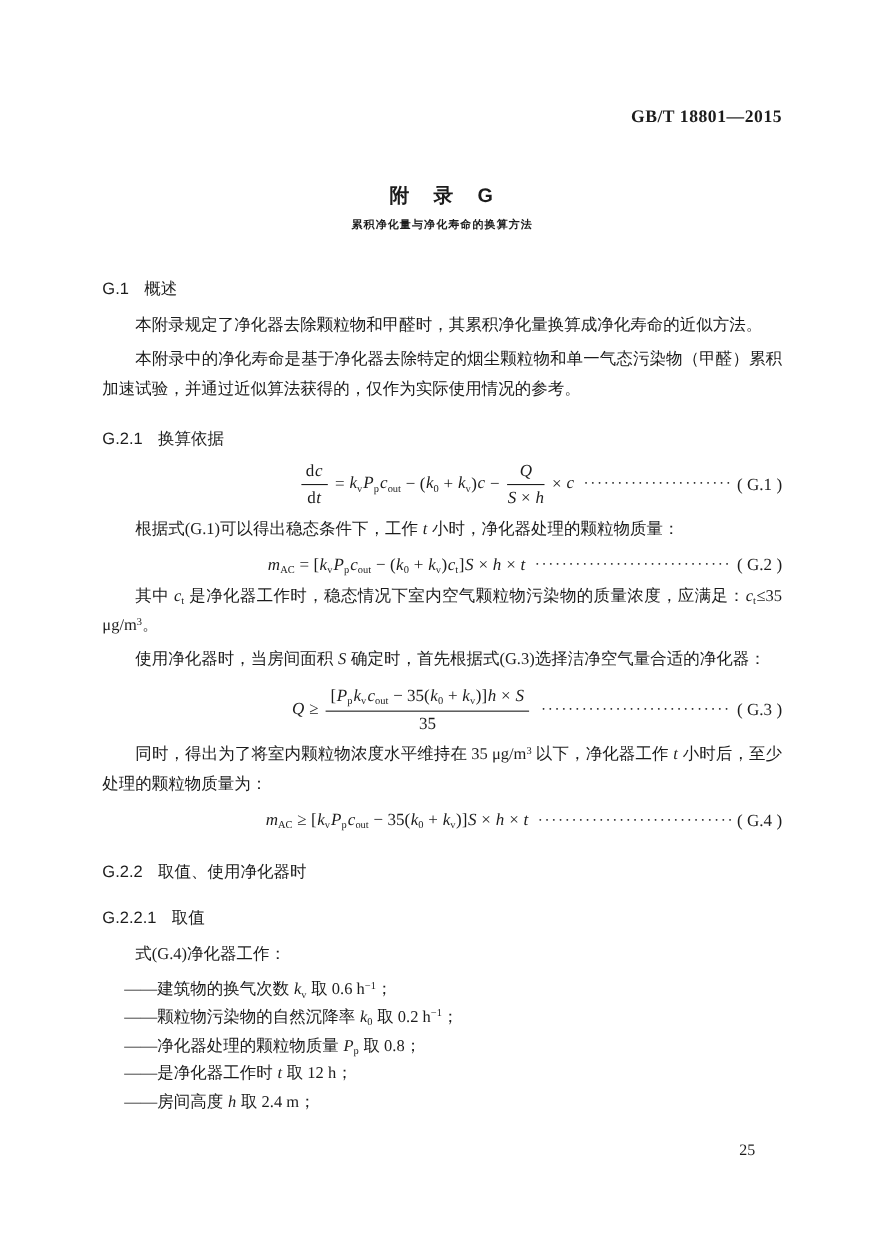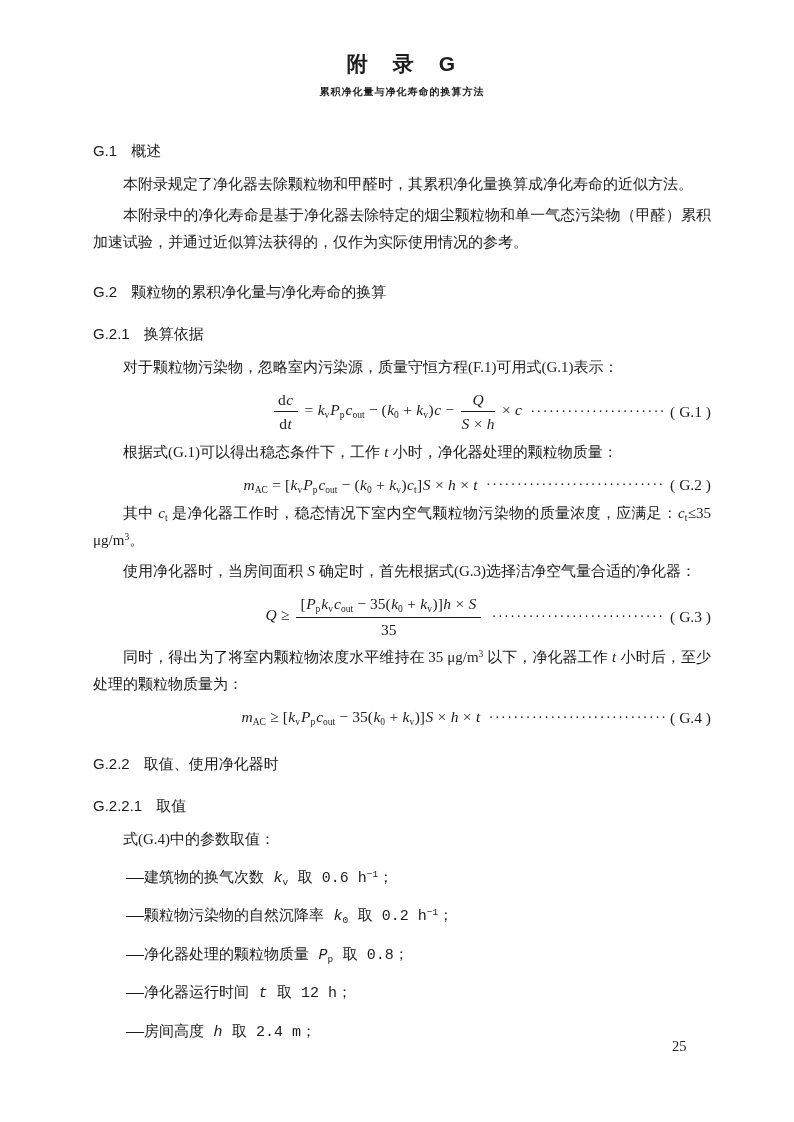--- a/index.html
+++ b/index.html
@@ -24,21 +24,21 @@
     font-size:16px;
     letter-spacing:0.5px;
     font-family:"Liberation Serif","DejaVu Serif",serif;
   }
   .appendix-head{
     margin-top:50px;
     text-align:center;
     font-family:"Liberation Sans","DejaVu Sans",sans-serif;
     font-weight:bold;
   }
-  .appendix-title{font-size:21px;letter-spacing:2px;}
+  .appendix-title{font-size:18px;letter-spacing:2px;}
   .appendix-subtitle{font-size:15px;margin-top:9px;}
   .appendix-subject{font-size:10px;margin-top:7px;letter-spacing:1px;}
   .sec-h{
     font-family:"Liberation Sans","DejaVu Sans",sans-serif;
     font-weight:normal;
     font-size:15px;
     line-height:20px;
     margin:0;
   }
   .sec-h .h-num{margin-right:14px;}
@@ -82,52 +82,50 @@
     font-size:14px;
   }
   .f-label{white-space:nowrap;}
   .ind-a{margin-left:178px;}
   .ind-b{margin-left:150px;}
   .ind-c{margin-left:172px;}
   .ind-d{margin-left:148px;}
   .param{
     font-size:15px;
     line-height:25.5px;
-    margin:13px;
+    margin:0;
     padding-left:20px;
     text-indent:0;
-    font-family:Liberation Mono, monospace;
   }
   .param-list{margin-top:6px;}
   .page-number{
     position:absolute;
     left:672px;top:1038px;
     font-size:14.5px;
   }
 </style>
 </head>
 <body>
 
 <div class="page">
   <div class="content">
 
+    <div class="std-header">GB/T 18801—2015</div>
 
     <div class="appendix-head">
       <div class="appendix-title">附　录　G</div>
       <div class="appendix-subject">累积净化量与净化寿命的换算方法</div>
     </div>
 
     <h3 class="sec-h mt40"><span class="h-num">G.1</span><span>概述</span></h3>
     <p class="para">本附录规定了净化器去除颗粒物和甲醛时，其累积净化量换算成净化寿命的近似方法。</p>
     <p class="para no-top">本附录中的净化寿命是基于净化器去除特定的烟尘颗粒物和单一气态污染物（甲醛）累积加速试验，并通过近似算法获得的，仅作为实际使用情况的参考。</p>
 
-    <h3 class="sec-h mt26"><span class="h-num">G.2</span><span>颗粒物的累积净化量与净化寿命的换算</span></h3>
 
     <h3 class="sec-h mt22"><span class="h-num">G.2.1</span><span>换算依据</span></h3>
-    <p class="para">对于颗粒物污染物，忽略室内污染源，质量守恒方程(F.1)可用式(G.1)表示：</p>
 
     <div class="formula">
       <span class="f-math ind-a"><span class="frac"><span class="num"><span class="rm">d</span><span class="var">c</span></span><span class="den"><span class="rm">d</span><span class="var">t</span></span></span><span class="rm"> = </span><span class="var">k<sub>v</sub></span><span class="var">P<sub>p</sub></span><span class="var">c<sub>out</sub></span><span class="rm"> − (</span><span class="var">k<sub>0</sub></span><span class="rm"> + </span><span class="var">k<sub>v</sub></span><span class="rm">)</span><span class="var">c</span><span class="rm"> − </span><span class="frac"><span class="num"><span class="var">Q</span></span><span class="den"><span class="var">S</span><span class="rm"> × </span><span class="var">h</span></span></span><span class="rm"> × </span><span class="var">c</span></span>
       <span class="dots">·······························································</span>
       <span class="f-label">( G.1 )</span>
     </div>
 
     <p class="para no-top"><span class="rm">根据式(G.1)可以得出稳态条件下，工作 </span><span class="var">t</span><span class="rm"> 小时，净化器处理的颗粒物质量：</span></p>
 
     <div class="formula">
@@ -149,27 +147,27 @@
 
     <div class="formula">
       <span class="f-math ind-d"><span class="var">m<sub>AC</sub></span><span class="rm"> ≥ [</span><span class="var">k<sub>v</sub></span><span class="var">P<sub>p</sub></span><span class="var">c<sub>out</sub></span><span class="rm"> − 35(</span><span class="var">k<sub>0</sub></span><span class="rm"> + </span><span class="var">k<sub>v</sub></span><span class="rm">)]</span><span class="var">S</span><span class="rm"> × </span><span class="var">h</span><span class="rm"> × </span><span class="var">t</span></span>
       <span class="dots">·······························································</span>
       <span class="f-label">( G.4 )</span>
     </div>
 
     <h3 class="sec-h mt26"><span class="h-num">G.2.2</span><span>取值、使用净化器时</span></h3>
 
     <h3 class="sec-h mt22"><span class="h-num">G.2.2.1</span><span>取值</span></h3>
-    <p class="para">式(G.4)中的参数取值：</p>
+    <p class="para">式(G.4)净化器工作：</p>
 
     <div class="param-list">
       <p class="param"><span class="rm">——建筑物的换气次数 </span><span class="var">k<sub>v</sub></span><span class="rm"> 取 0.6 h</span><sup>−1</sup><span class="rm">；</span></p>
       <p class="param"><span class="rm">——颗粒物污染物的自然沉降率 </span><span class="var">k<sub>0</sub></span><span class="rm"> 取 0.2 h</span><sup>−1</sup><span class="rm">；</span></p>
       <p class="param"><span class="rm">——净化器处理的颗粒物质量 </span><span class="var">P<sub>p</sub></span><span class="rm"> 取 0.8；</span></p>
-      <p class="param"><span class="rm">——净化器运行时间 </span><span class="var">t</span><span class="rm"> 取 12 h；</span></p>
+      <p class="param"><span class="rm">——是净化器工作时 </span><span class="var">t</span><span class="rm"> 取 12 h；</span></p>
       <p class="param"><span class="rm">——房间高度 </span><span class="var">h</span><span class="rm"> 取 2.4 m；</span></p>
 
     </div>
 
   </div>
 
   <div class="page-number">25</div>
 </div>
 
 </body></html>

